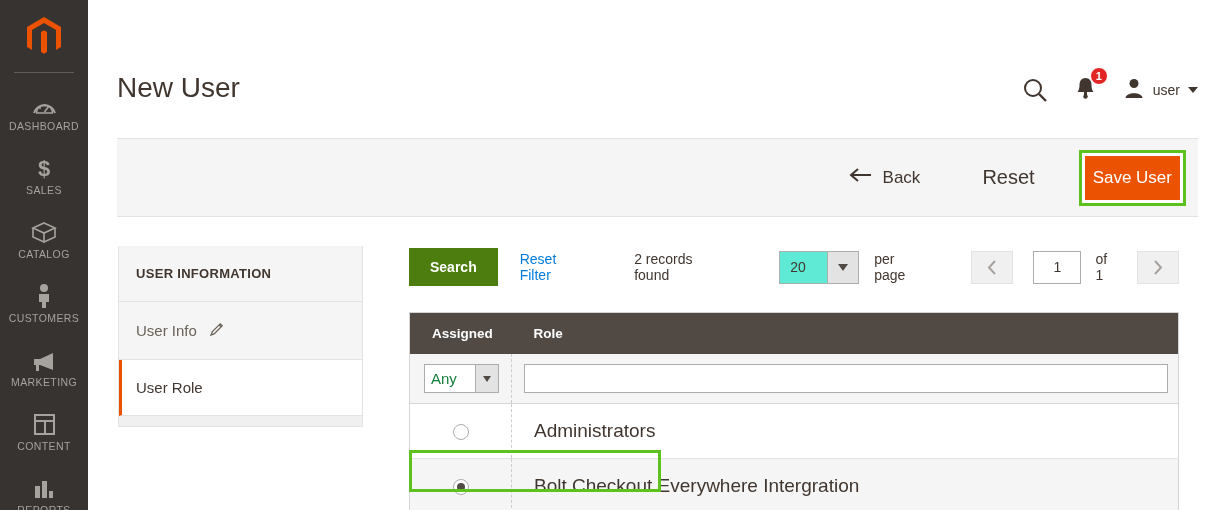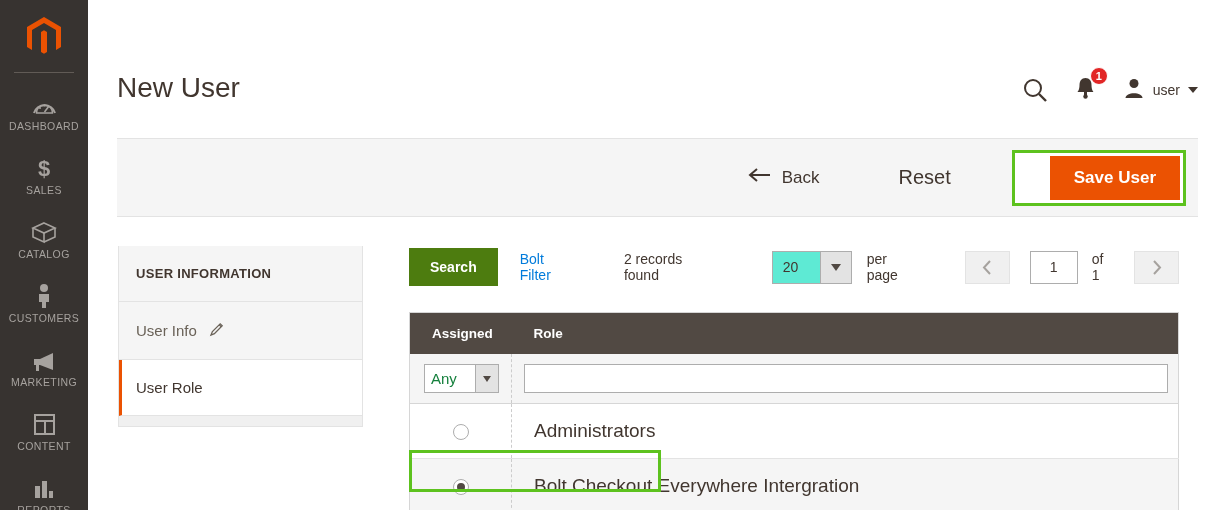--- a/index.html
+++ b/index.html
@@ -81,21 +81,21 @@
 
   
   .page-actions {
     position: absolute; left: 117px; top: 138px;
     width: 1081px; height: 79px;
     background: #f5f5f5;
     border-top: 1px solid #e3e3e3;
     border-bottom: 1px solid #e3e3e3;
     display: flex; align-items: center; justify-content: flex-end;
     padding-right: 12px;
-    gap: 17px;
+    gap: 0;
   }
   .btn-back {
     display: flex; align-items: center; gap: 11px;
     font-size: 17px; color: #41362f; cursor: pointer;
     background: none; border: none; padding: 6px 10px;
     font-family: inherit;
   }
   .btn-reset {
     font-size: 20px; color: #41362f; cursor: pointer;
     background: none; border: none; padding: 6px 10px;
@@ -104,26 +104,25 @@
   }
   .save-wrap {
     margin-left: 34px;
     border: 3px solid #5dc21e;
     padding: 3px;
     background: #ffffff;
   }
   .btn-save {
     background: #eb5202; color: #ffffff;
     border: none;
-    font-size: 17px; font-weight: 700;
-    padding: 12px 24px;
+    font-size: 17px; font-weight: 400;
+    padding: 12px 8px;
     cursor: pointer;
     font-family: inherit;
     white-space: nowrap;
-    margin-left: 32px;
   }
 
   
   .info-panel {
     position: absolute; left: 118px; top: 246px;
     width: 245px;
     background: #f5f5f5;
     border: 1px solid #e3e3e3;
     border-top: none;
   }
@@ -445,21 +444,21 @@
       <span>User Role</span>
     </div>
 
     <div class="info-panel-foot"></div>
   </aside>
 
   <section class="grid-area">
 
     <div class="grid-toolbar">
       <button class="btn-search">Search</button>
-      <a class="link-reset-filter">Bolt Filter</a>
+      <a class="link-reset-filter">Reset Filter</a>
       <span class="records-found">2 records found</span>
 
       <span class="per-page-select">
         <span class="val">20</span>
         <span class="arrowbox">
             <span class="tri-dn"></span>
           </span>
       </span>
       <span class="per-page-label">per page</span>
 

